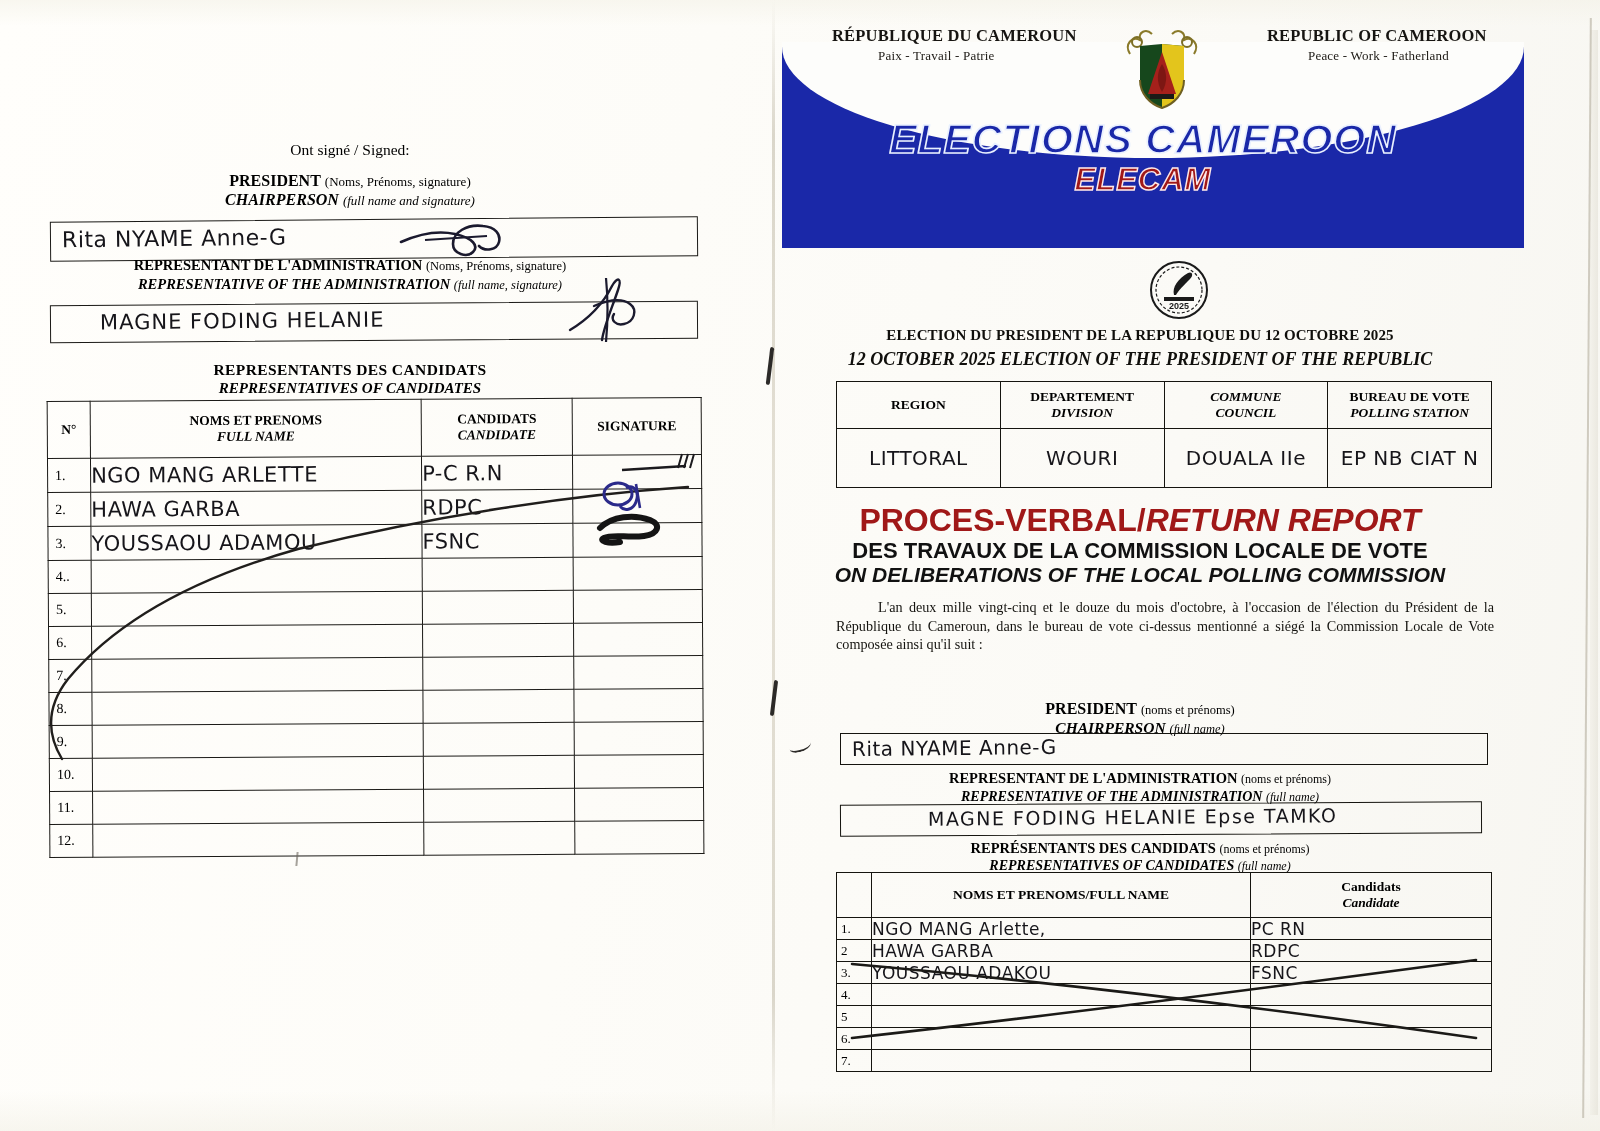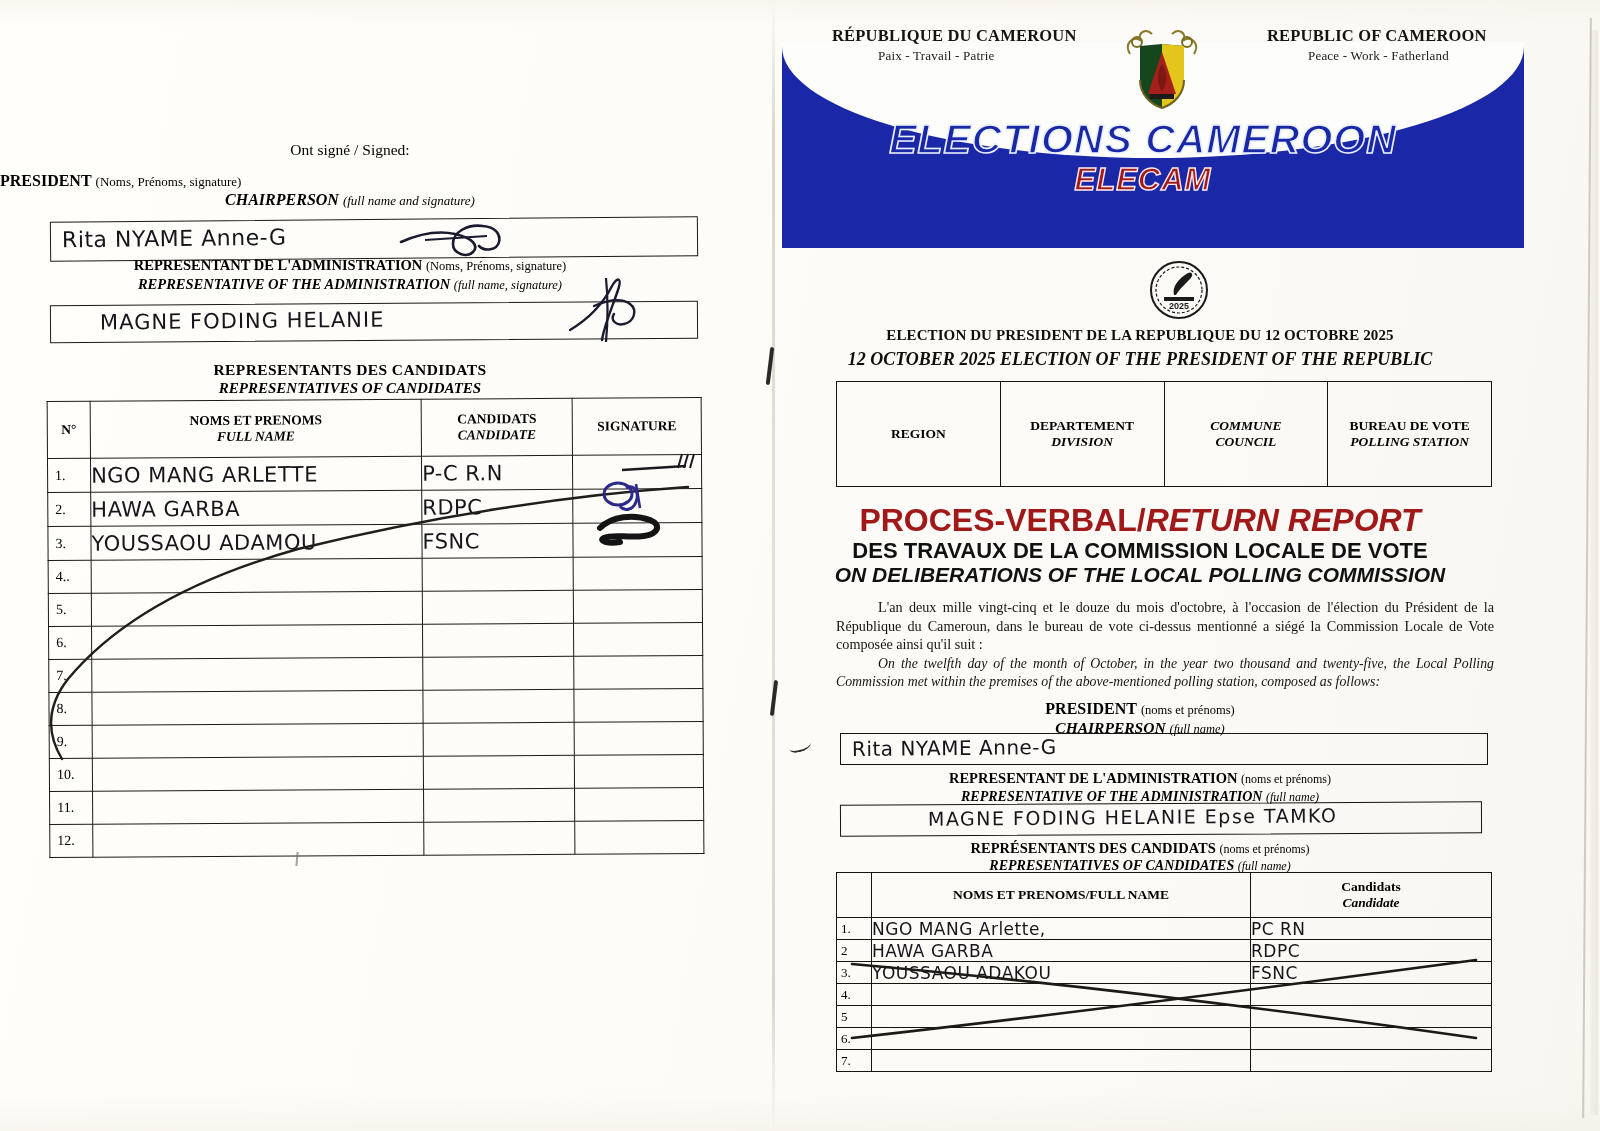--- a/index.html
+++ b/index.html
@@ -29,21 +29,21 @@
   .pen-tick.t2{left:772px;top:680px;width:4px;height:36px;}
   .pen-swoosh{position:absolute;left:789px;top:740px;width:22px;height:10px;
      border-bottom:2px solid #2c2a28;border-radius:0 0 60% 40%;transform:rotate(-12deg);}
 
   
   #leftpage{position:absolute;left:0;top:0;width:772px;height:1131px;}
   .ital{font-style:italic;}
   .bold{font-weight:bold;}
 
   .lbl-ont{position:absolute;left:0;top:141px;width:700px;text-align:center;font-size:15.5px;}
-  .lbl-pres{position:absolute;left:0;top:172px;width:700px;font-size:16px;}
+  .lbl-pres{position:absolute;left:0;top:172px;width:700px;text-align:center;font-size:16px;}
   .lbl-chair{position:absolute;left:0;top:191px;width:700px;text-align:center;font-size:16px;}
 
   .field-box{position:absolute;border:1.6px solid #1b1a17;background:transparent;}
   .fb1{left:50px;top:219px;width:646px;height:38px;transform:rotate(-0.5deg);}
   .fb2{left:50px;top:303px;width:646px;height:36px;transform:rotate(-0.4deg);}
 
   .lbl-radm{position:absolute;left:0;top:257px;width:700px;text-align:center;font-size:14.5px;}
   .lbl-radm2{position:absolute;left:0;top:276px;width:700px;text-align:center;font-size:14.5px;}
 
   .lbl-repc{position:absolute;left:0;top:361px;width:700px;text-align:center;font-size:15.5px;letter-spacing:.4px;}
@@ -395,32 +395,37 @@
         </td>
         <td class="hd">
           <div class="ital">COMMUNE</div>
           <div class="ital">COUNCIL</div>
         </td>
         <td class="hd">
           <div>BUREAU DE VOTE</div>
           <div class="ital">POLLING STATION</div>
         </td>
       </tr>
+      <tr>
+        <td class="val hand hw-cell">LITTORAL</td>
+        <td class="val hand hw-cell">WOURI</td>
+        <td class="val hand hw-cell">DOUALA IIe</td>
+        <td class="val hand hw-cell">EP NB CIAT N</td>
+      </tr>
     </tbody>
       </table>
   </div>
 
   <div class="pv-title">
     <span>PROCES-VERBAL/</span><span class="en">RETURN REPORT</span>
   </div>
   <div class="pv-l2">DES TRAVAUX DE LA COMMISSION LOCALE DE VOTE</div>
   <div class="pv-l3">ON DELIBERATIONS OF THE LOCAL POLLING COMMISSION</div>
 
   <div class="para fr">L'an deux mille vingt-cinq et le douze du mois d'octobre, à l'occasion de l'élection du Président de la République du Cameroun, dans le bureau de vote ci-dessus mentionné a siégé la Commission Locale de Vote composée ainsi qu'il suit :</div>
-  <div class="para en">On the twelfth day of the month of October, in the year two thousand and twenty-five, the Local Polling Commission met within the premises of the above-mentioned polling station, composed as follows:</div>
 
   <div class="r-lbl r-pres">
     <span class="bold">PRESIDENT</span>
     <span style="font-size:12.5px">(noms et prénoms)</span>
   </div>
   <div class="r-lbl r-chair">
     <span class="bold ital">CHAIRPERSON</span>
     <span class="ital" style="font-size:12.5px">(full name)</span>
   </div>
   <div class="rfield rf1"></div>

